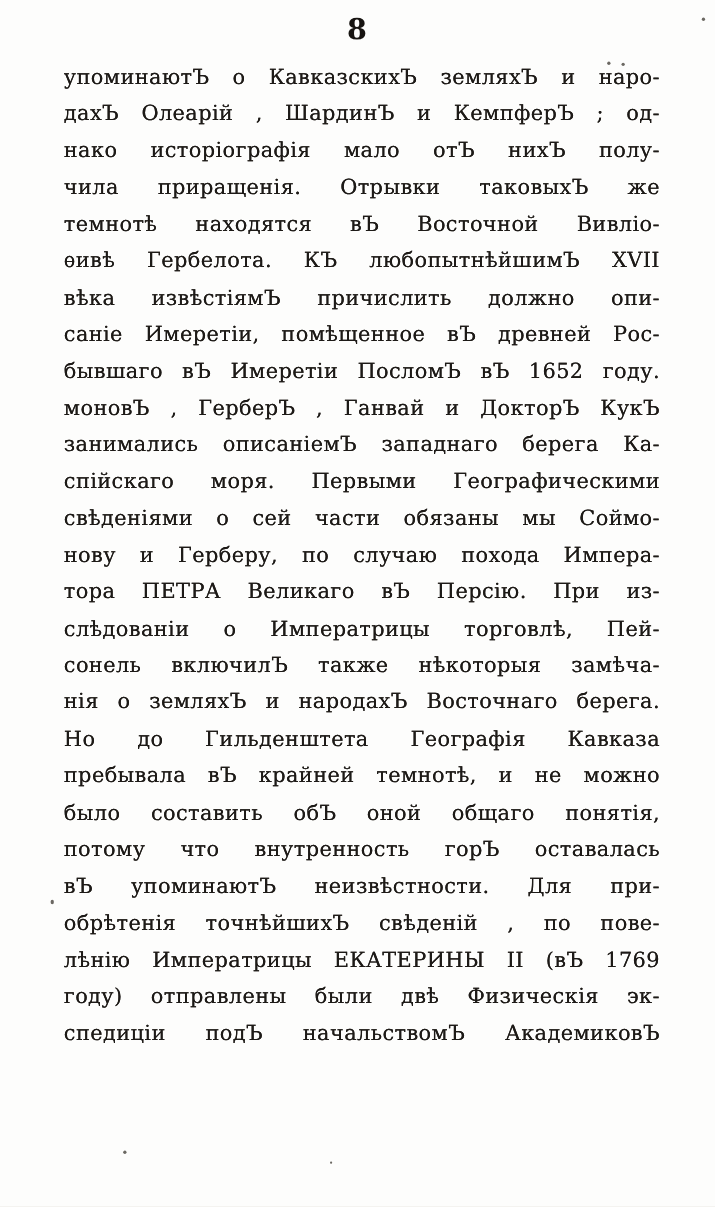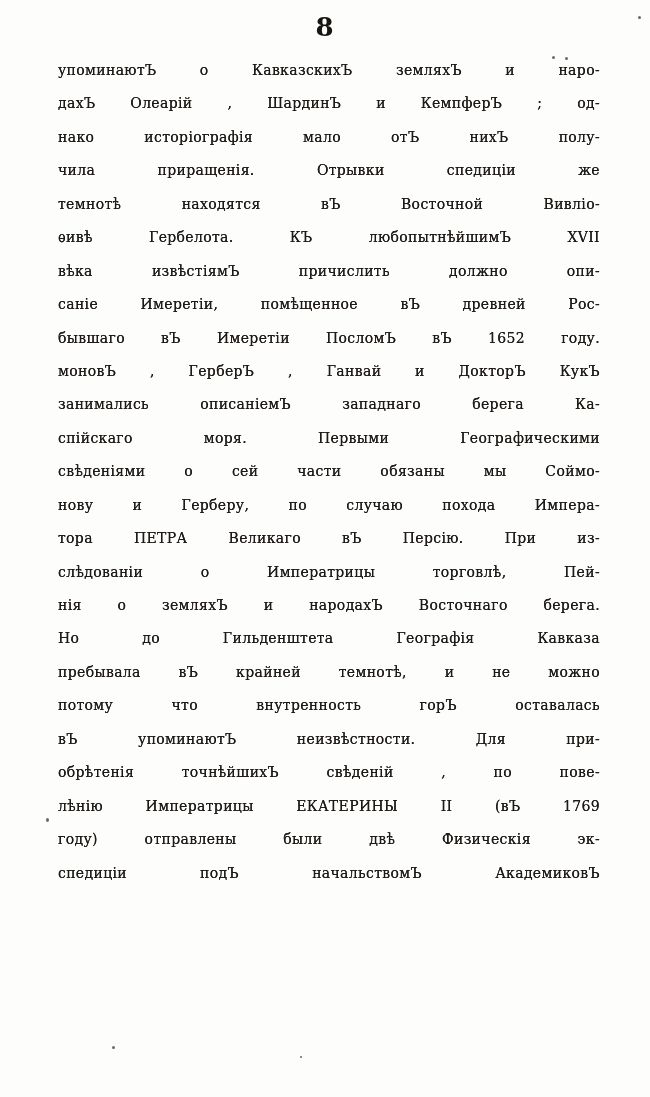--- a/index.html
+++ b/index.html
@@ -30,21 +30,21 @@
   }
   .text-block {
     position: absolute;
     top: 54px;
     left: 58px;
     width: 542px;
   }
   .line {
     margin: 0;
     padding: 0;
-    font-size: 14px;
+    font-size: 19px;
     line-height: 33.45px;
     height: 33.45px;
     overflow: hidden;
     letter-spacing: 0.35px;
     text-align: justify;
     text-align-last: justify;
     -moz-text-align-last: justify;
     font-weight: 500;
     text-shadow: 0 0 0.45px #2a2622;
   }
@@ -72,36 +72,38 @@
   <div class="speck s2"></div>
   <div class="speck s3"></div>
   <div class="speck s4"></div>
   <div class="speck s5"></div>
   <div class="speck s6"></div>
 
   <div class="text-block">
     <p class="line">упоминаютЪ о КавказскихЪ земляхЪ и наро-</p>
     <p class="line">дахЪ Олеарій , ШардинЪ и КемпферЪ ; од-</p>
     <p class="line">нако исторіографія мало отЪ нихЪ полу-</p>
-    <p class="line">чила приращенія. Отрывки спедиціи же</p>
+    <p class="line">чила приращенія. Отрывки таковыхЪ же</p>
     <p class="line">темнотѣ находятся вЪ Восточной Вивліо-</p>
     <p class="line">ѳивѣ Гербелота. КЪ любопытнѣйшимЪ XVII</p>
     <p class="line">вѣка извѣстіямЪ причислить должно опи-</p>
     <p class="line">саніе Имеретіи, помѣщенное вЪ древней Рос-</p>
     <p class="line">бывшаго вЪ Имеретіи ПосломЪ вЪ 1652 году.</p>
     <p class="line">моновЪ , ГерберЪ , Ганвай и ДокторЪ КукЪ</p>
     <p class="line">занимались описаніемЪ западнаго берега Ка-</p>
     <p class="line">спійскаго моря. Первыми Географическими</p>
     <p class="line">свѣденіями о сей части обязаны мы Соймо-</p>
     <p class="line">нову и Герберу, по случаю похода Импера-</p>
     <p class="line">тора ПЕТРА Великаго вЪ Персію. При из-</p>
     <p class="line">слѣдованіи о Императрицы торговлѣ, Пей-</p>
+    <p class="line">сонель включилЪ также нѣкоторыя замѣча-</p>
     <p class="line">нія о земляхЪ и народахЪ Восточнаго берега.</p>
     <p class="line">Но до Гильденштета Географія Кавказа</p>
     <p class="line">пребывала вЪ крайней темнотѣ, и не можно</p>
+    <p class="line">было составить обЪ оной общаго понятія,</p>
     <p class="line">потому что внутренность горЪ оставалась</p>
     <p class="line">вЪ упоминаютЪ неизвѣстности. Для при-</p>
     <p class="line">обрѣтенія точнѣйшихЪ свѣденій , по пове-</p>
     <p class="line">лѣнію Императрицы ЕКАТЕРИНЫ II (вЪ 1769</p>
     <p class="line">году) отправлены были двѣ Физическія эк-</p>
     <p class="line">спедиціи подЪ начальствомЪ АкадемиковЪ</p>
   </div>
 
 </div>
 

